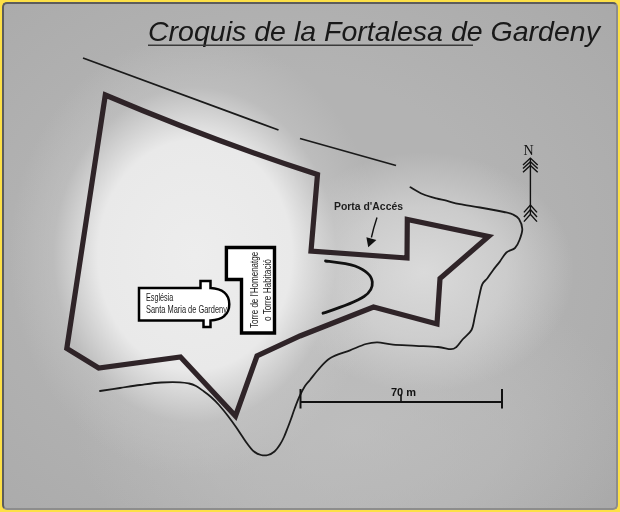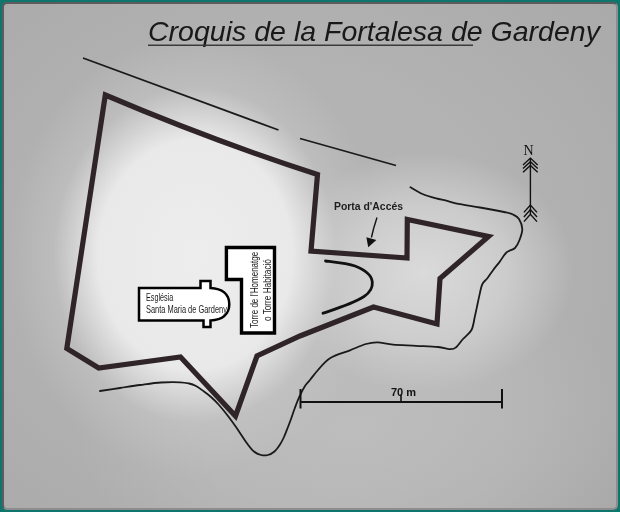--- a/index.html
+++ b/index.html
@@ -1,16 +1,16 @@
 <!DOCTYPE html>
 <html><head>
 <meta charset="utf-8">
 <style>
 html,body{margin:0;padding:0;}
-.page{position:relative;width:620px;height:512px;background:#0f766e;font-family:"Liberation Sans",sans-serif;overflow:hidden;}
+.page{position:relative;width:620px;height:512px;background:#fde047;font-family:"Liberation Sans",sans-serif;overflow:hidden;}
 .bg{position:absolute;left:2px;top:2px;width:612px;height:504px;border:2px solid;border-color:#5c5c5c #8d8d8d #8d8d8d #5c5c5c;border-radius:5px;
 background:radial-gradient(ellipse 202px 240px at 191px 251px, #ededed 0%, #e9e9e9 48%, rgba(200,200,200,.45) 70%, rgba(180,180,180,0) 92%),radial-gradient(ellipse 150px 120px at 420px 268px, rgba(225,225,225,.85) 0%, rgba(220,220,220,.6) 55%, rgba(200,200,200,0) 100%),radial-gradient(ellipse 280px 170px at 350px 425px, rgba(197,197,197,.55) 0%, rgba(197,197,197,.35) 55%, rgba(197,197,197,0) 100%),radial-gradient(ellipse 560px 460px at 275px 252px, #b3b3b3 40%, #a5a5a5 100%);}
 svg{position:absolute;left:0;top:0;}
 </style>
 </head>
 <body>
 <div class="page">
 <div class="bg"></div>
 <svg width="620" height="512" viewBox="0 0 620 512">
 

